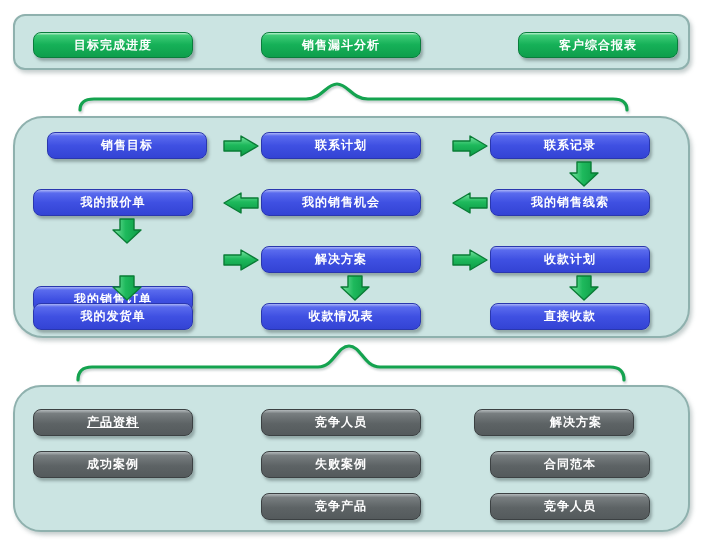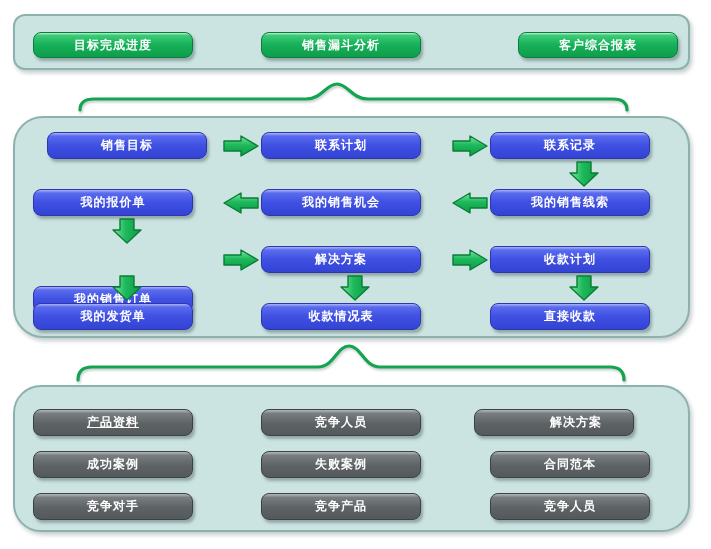--- a/index.html
+++ b/index.html
@@ -113,18 +113,17 @@
     <path d="M 78 40 Q 78 27 92 27 L 318 27 C 334 27 337 6 349 6 C 361 6 364 27 380 27 L 610 27 Q 624 27 624 40" fill="none" stroke="#14a34f" stroke-width="3.2" stroke-linecap="round" stroke-linejoin="round"></path>
   </svg>
 
   <section class="panel panel-bot">
     <div class="btn gray" style="left:18px;top:22px;text-decoration:underline;">产品资料</div>
     <div class="btn gray" style="left:246px;top:22px;">竞争人员</div>
     <div class="btn gray" style="left:459px;top:22px;padding-left:44px;">解决方案</div>
     <div class="btn gray" style="left:18px;top:64px;">成功案例</div>
     <div class="btn gray" style="left:246px;top:64px;">失败案例</div>
     <div class="btn gray" style="left:475px;top:64px;">合同范本</div>
-    <div class="btn gray" style="left:18px;top:106px;">竞争对手</div>
     <div class="btn gray" style="left:246px;top:106px;">竞争产品</div>
     <div class="btn gray" style="left:475px;top:106px;">竞争人员</div>
   </section>
 
 </div>
 
 </body></html>

